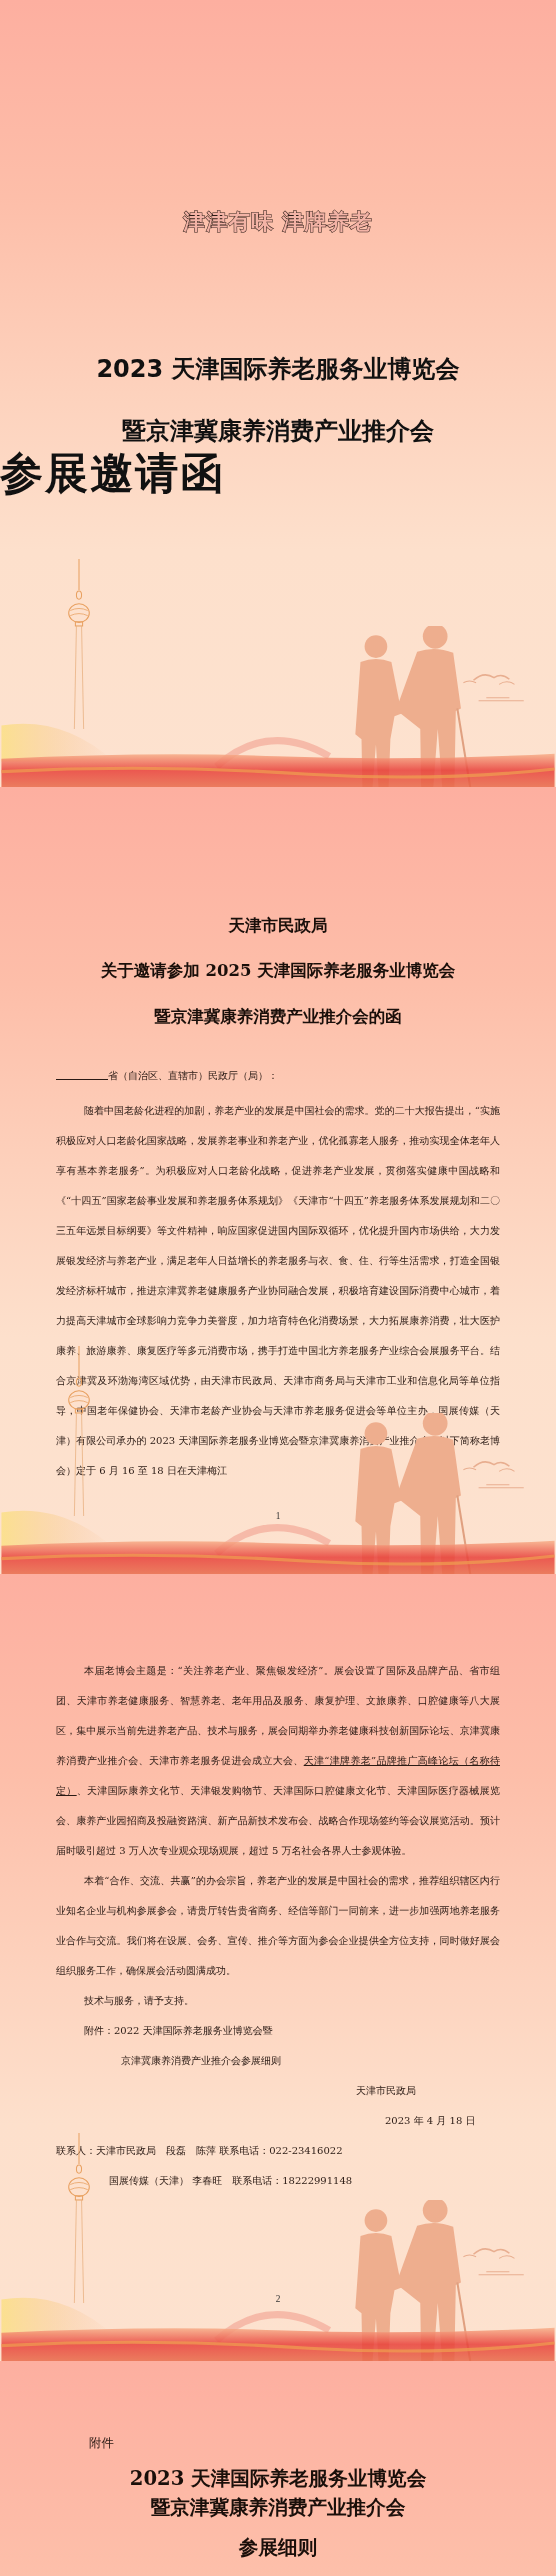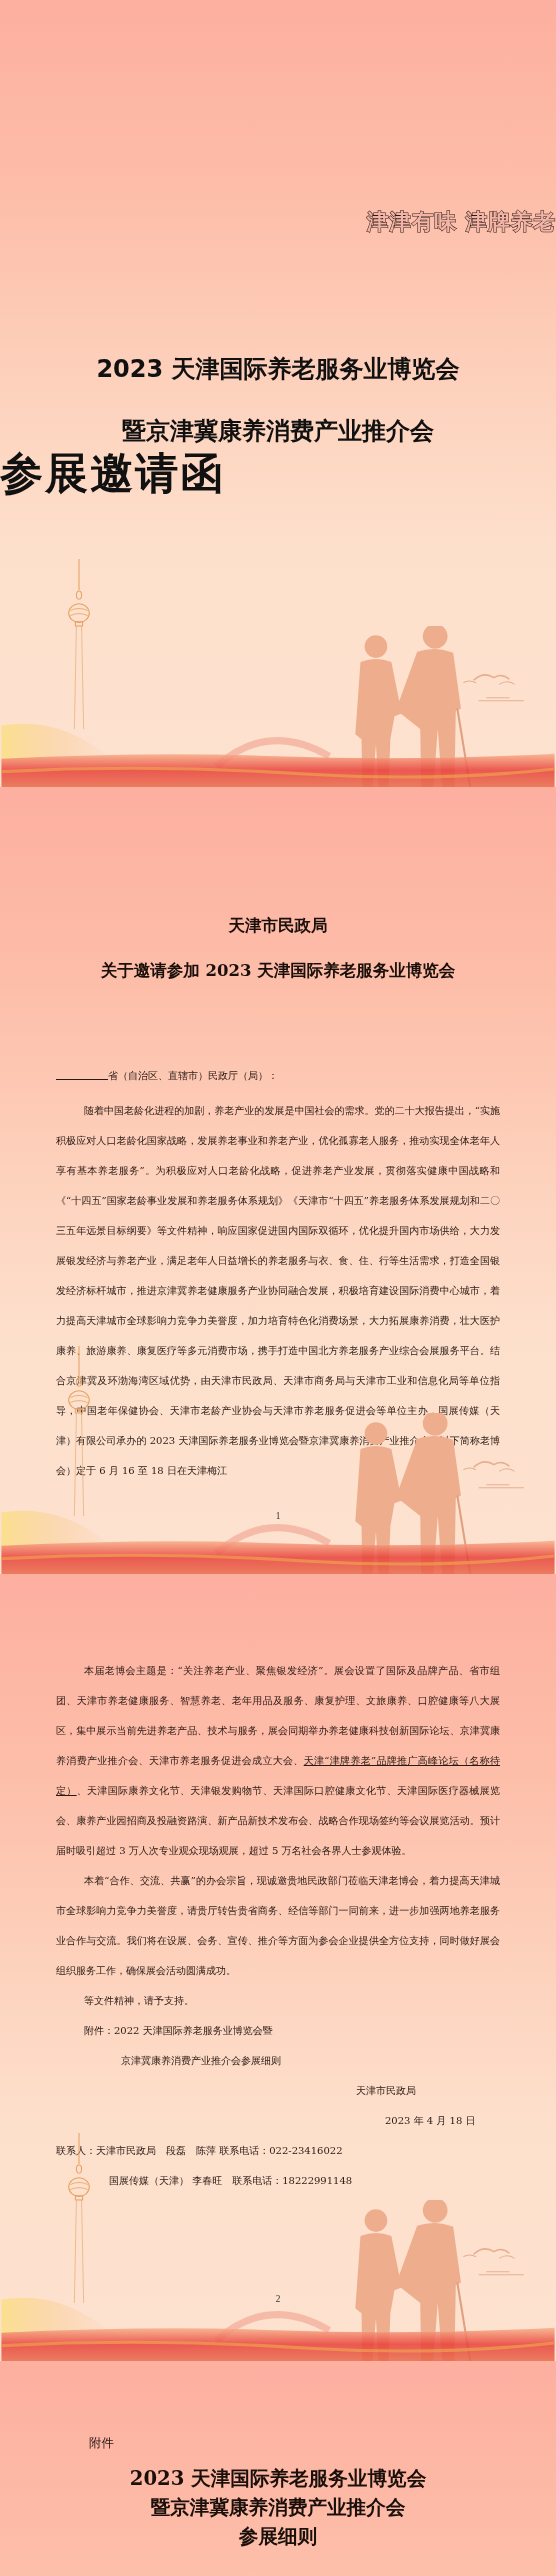--- a/index.html
+++ b/index.html
@@ -7,21 +7,21 @@
   .page { position:relative; width:556px; height:787px; overflow:hidden;
     background:linear-gradient(180deg,#fdafa0 0%,#fdbea9 25%,#fdd2bd 50%,#fde0cc 70%,#fde2cf 100%); }
   
   .deco-tower { position:absolute; left:66px; width:26px; z-index:1; }
   .deco-couple { position:absolute; right:77px; width:134px; z-index:1; }
   .deco-birds { position:absolute; right:31px; width:62px; z-index:1; }
   .deco-wave { position:absolute; left:0; bottom:0; width:556px; height:82px; z-index:1; }
   .page-no { position:absolute; left:0; right:0; text-align:center; font-size:9.3px; color:#333; font-family:"Liberation Serif",serif; z-index:3; }
 
   
-  .slogan { position:absolute; top:207px; left:0; right:0; text-align:right; font-family:"DejaVu Sans","Liberation Sans",sans-serif;
+  .slogan { position:absolute; top:207px; left:0; right:0; text-align:center; font-family:"DejaVu Sans","Liberation Sans",sans-serif;
     font-size:21.6px; font-weight:bold; color:#f3b3a6; letter-spacing:1px;
     -webkit-text-stroke:1px #2a1a14; paint-order:stroke fill; }
   .cover-title { position:absolute; left:0; right:0; text-align:center; font-family:"DejaVu Sans","Liberation Sans",sans-serif;
     font-weight:bold; color:#111; font-size:24px; }
   .cover-title.l1 { top:353px; }
   .cover-title.l2 { top:415px; }
   .invite-title { position:absolute; top:445px; left:0; right:0; text-align:left; font-family:"DejaVu Serif","Liberation Serif",serif;
     font-weight:bold; color:#111; font-size:43px; letter-spacing:2.1px; }
 
   
@@ -98,21 +98,22 @@
   <svg class="deco-birds" style="top:670px;height:41px" viewBox="0 0 120 80" width="62" height="41">
       <use href="#birds"></use>
     </svg>
   <svg class="deco-wave" viewBox="0 0 1080 160" width="556" height="82">
       <use href="#wave"></use>
     </svg>
 </section>
 
 <section class="page">
   <div class="doc-head" style="top:116px">天津市民政局</div>
-  <div class="doc-head" style="top:161px">关于邀请参加 2023 天津国际养老服务业博览会</div>
+  <div class="doc-head" style="top:161px">关于邀请参加 2025 天津国际养老服务业博览会</div>
+  <div class="doc-head" style="top:207px">暨京津冀康养消费产业推介会的函</div>
   <div class="doc" style="top:268px">
     <p style="line-height:41px"><span class="blank"></span><span>省（自治区、直辖市）民政厅（局）：</span></p>
     <p class="indent" style="line-height:30px">随着中国老龄化进程的加剧，养老产业的发展是中国社会的需求。党的二十大报告提出，“实施积极应对人口老龄化国家战略，发展养老事业和养老产业，优化孤寡老人服务，推动实现全体老年人享有基本养老服务”。为积极应对人口老龄化战略，促进养老产业发展，贯彻落实健康中国战略和《“十四五”国家老龄事业发展和养老服务体系规划》《天津市“十四五”养老服务体系发展规划和二〇三五年远景目标纲要》等文件精神，响应国家促进国内国际双循环，优化提升国内市场供给，大力发展银发经济与养老产业，满足老年人日益增长的养老服务与衣、食、住、行等生活需求，打造全国银发经济标杆城市，推进京津冀养老健康服务产业协同融合发展，积极培育建设国际消费中心城市，着力提高天津城市全球影响力竞争力美誉度，加力培育特色化消费场景，大力拓展康养消费，壮大医护康养、旅游康养、康复医疗等多元消费市场，携手打造中国北方养老服务产业综合会展服务平台。结合京津冀及环渤海湾区域优势，由天津市民政局、天津市商务局与天津市工业和信息化局等单位指导，中国老年保健协会、天津市老龄产业协会与天津市养老服务促进会等单位主办，国展传媒（天津）有限公司承办的 2023 天津国际养老服务业博览会暨京津冀康养消费产业推介会（以下简称老博会）定于 6 月 16 至 18 日在天津梅江</p>
   </div>
   <div class="page-no" style="top:724px">1</div>
   <svg class="deco-tower" style="top:559px;height:170px" viewBox="0 0 50 330" width="26" height="170">
       <use href="#tower"></use>
     </svg>
   <svg class="deco-couple" style="top:626px;height:170px" viewBox="0 0 260 330" width="134" height="170">
       <use href="#couple"></use>
@@ -121,22 +122,22 @@
       <use href="#birds"></use>
     </svg>
   <svg class="deco-wave" viewBox="0 0 1080 160" width="556" height="82">
       <use href="#wave"></use>
     </svg>
 </section>
 
 <section class="page">
   <div class="doc" style="top:82px;line-height:30px">
     <p class="indent"><span>本届老博会主题是：“关注养老产业、聚焦银发经济”。展会设置了国际及品牌产品、省市组团、天津市养老健康服务、智慧养老、老年用品及服务、康复护理、文旅康养、口腔健康等八大展区，集中展示当前先进养老产品、技术与服务，展会同期举办养老健康科技创新国际论坛、京津冀康养消费产业推介会、天津市养老服务促进会成立大会、</span><span class="u">天津“津牌养老”品牌推广高峰论坛（名称待定）</span><span>、天津国际康养文化节、天津银发购物节、天津国际口腔健康文化节、天津国际医疗器械展览会、康养产业园招商及投融资路演、新产品新技术发布会、战略合作现场签约等会议展览活动。预计届时吸引超过 3 万人次专业观众现场观展，超过 5 万名社会各界人士参观体验。</span></p>
-    <p class="indent">本着“合作、交流、共赢”的办会宗旨，现诚邀贵地民政部门莅临天津老博会，着力提高天津城市全球影响力竞争力美誉度，请贵厅转告贵省商务、经信等部门一同前来，进一步加强两地养老服务业合作与交流。我们将在设展、会务、宣传、推介等方面为参会企业提供全方位支持，同时做好展会组织服务工作，确保展会活动圆满成功。</p>
-    <p class="indent">等文件精神，请予支持。</p>
+    <p class="indent">本着“合作、交流、共赢”的办会宗旨，养老产业的发展是中国社会的需求，推荐组织辖区内行业知名企业与机构参展参会，请贵厅转告贵省商务、经信等部门一同前来，进一步加强两地养老服务业合作与交流。我们将在设展、会务、宣传、推介等方面为参会企业提供全方位支持，同时做好展会组织服务工作，确保展会活动圆满成功。</p>
+    <p class="indent">技术与服务，请予支持。</p>
     <p class="indent">附件：2022 天津国际养老服务业博览会暨</p>
     <p style="padding-left:65px">京津冀康养消费产业推介会参展细则</p>
     <p style="padding-left:300px">天津市民政局</p>
     <p style="padding-left:329px">2023 年 4 月 18 日</p>
     <p>联系人：天津市民政局　段磊　陈萍 联系电话：022-23416022</p>
     <p style="padding-left:53px">国展传媒（天津） 李春旺　联系电话：18222991148</p>
   </div>
   <div class="page-no" style="top:720px">2</div>
   <svg class="deco-tower" style="top:559px;height:170px" viewBox="0 0 50 330" width="26" height="170">
       <use href="#tower"></use>
@@ -149,16 +150,16 @@
     </svg>
   <svg class="deco-wave" viewBox="0 0 1080 160" width="556" height="82">
       <use href="#wave"></use>
     </svg>
 </section>
 
 <section class="page">
   <div class="annex-label" style="top:74px">附件</div>
   <div class="annex-title" style="top:103px">2023 天津国际养老服务业博览会</div>
   <div class="annex-title" style="top:132px">暨京津冀康养消费产业推介会</div>
-  <div class="annex-title" style="top:161px">参展细则</div>
+  <div class="annex-title" style="top:172px">参展细则</div>
 
 </section>
 
 
 </body></html>

